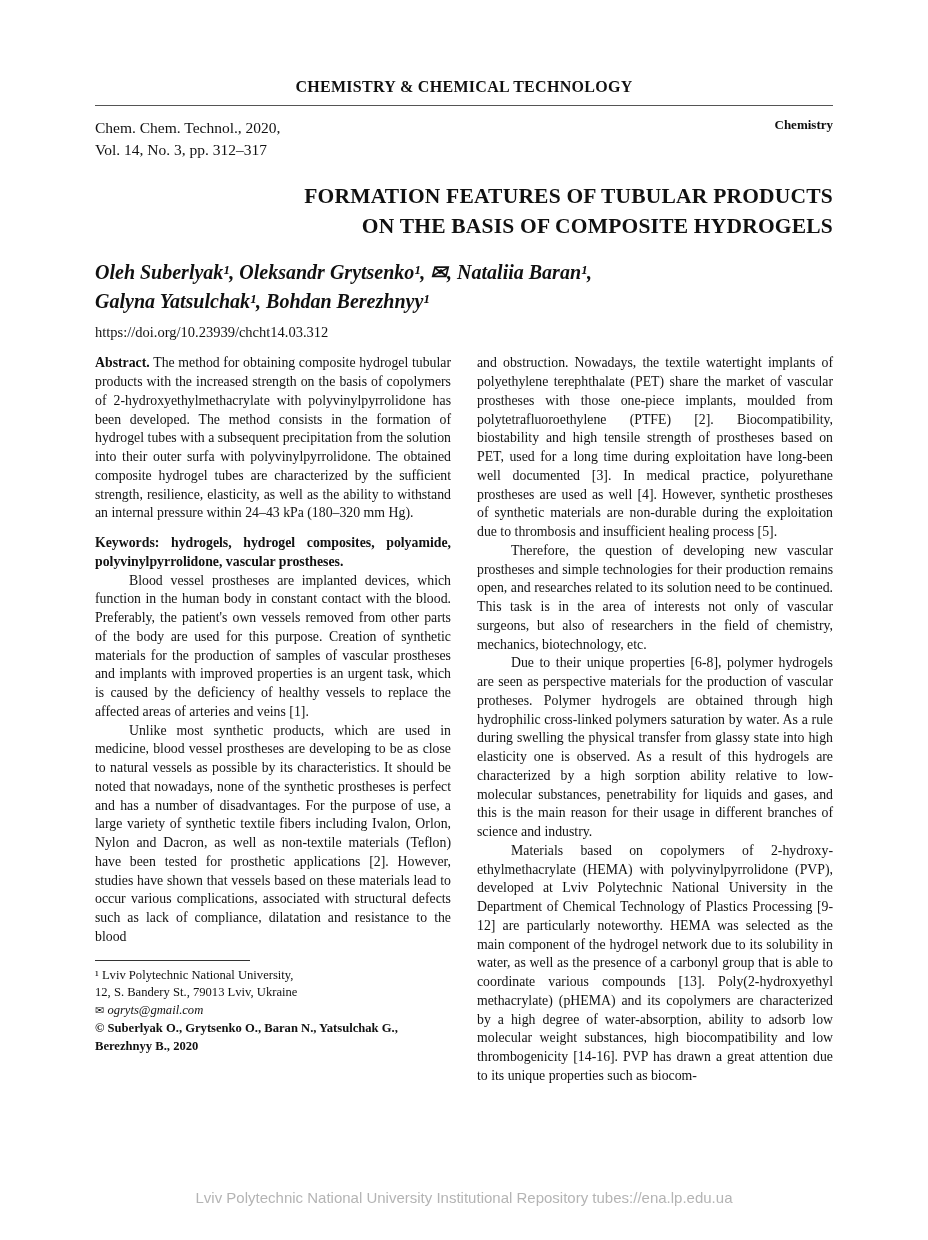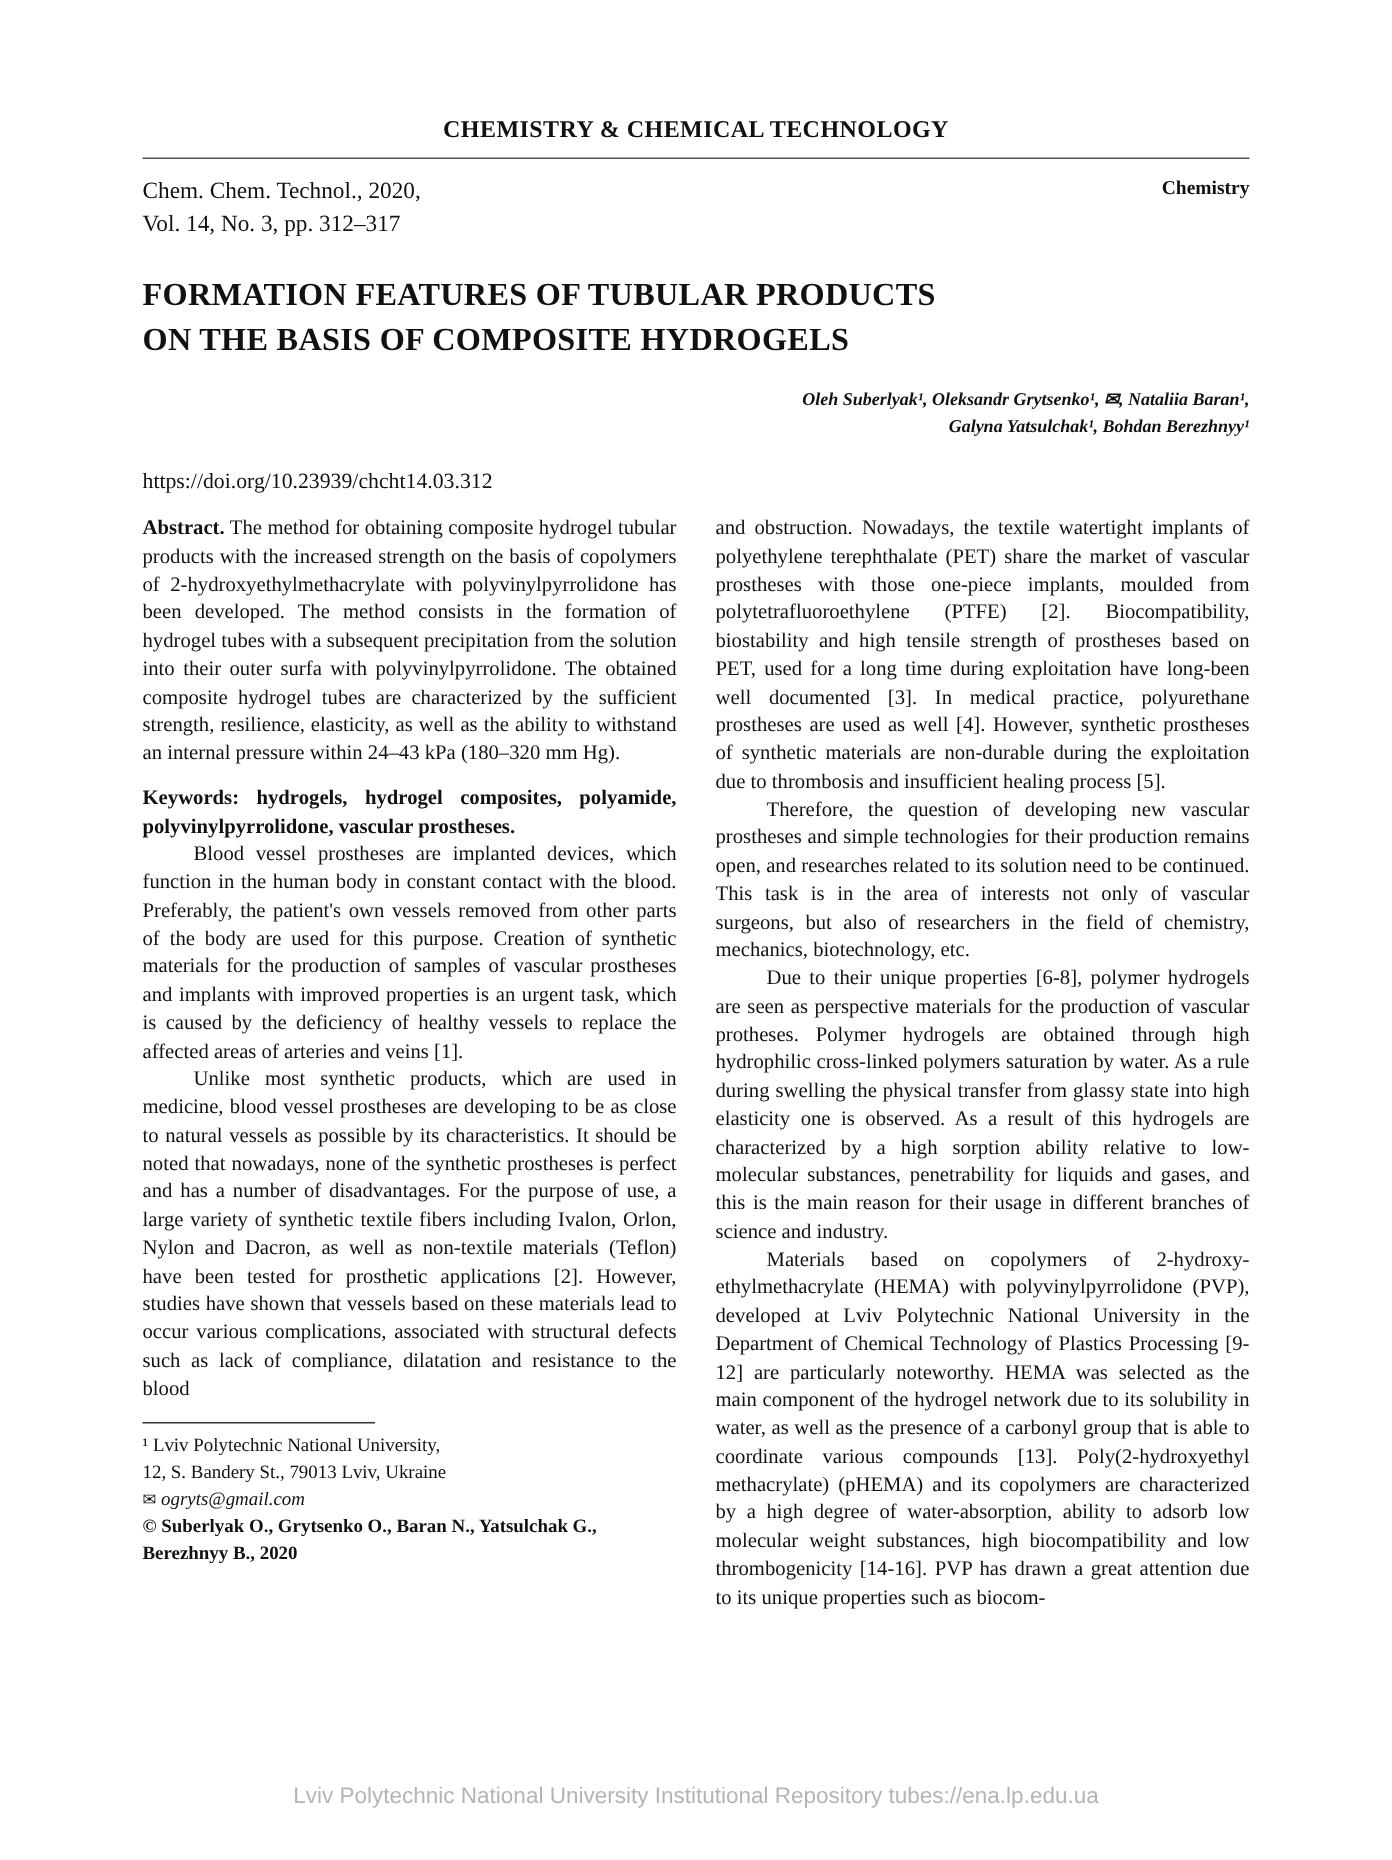--- a/index.html
+++ b/index.html
@@ -32,38 +32,38 @@
   }
   .citation {
     font-size: 15.5px;
     line-height: 1.45;
   }
   .section-label {
     font-weight: bold;
     font-size: 13px;
   }
   .article-title {
-    text-align: left;
+    text-align: right;
     font-weight: bold;
     font-size: 21.5px;
     line-height: 1.38;
     margin-top: 20px;
     letter-spacing: 0.2px;
   }
   .authors {
-    text-align: right;
+    text-align: left;
     font-weight: bold;
     font-style: italic;
-    font-size: 12px;
+    font-size: 20px;
     line-height: 1.45;
     margin-top: 17px;
   }
   .doi {
     font-size: 14.5px;
-    margin-top: 20px;
+    margin-top: 8px;
   }
   .columns {
     display: flex;
     gap: 26px;
     margin-top: 13px;
   }
   .col {
     flex: 1 1 0;
     font-size: 13.8px;
     line-height: 1.36;

